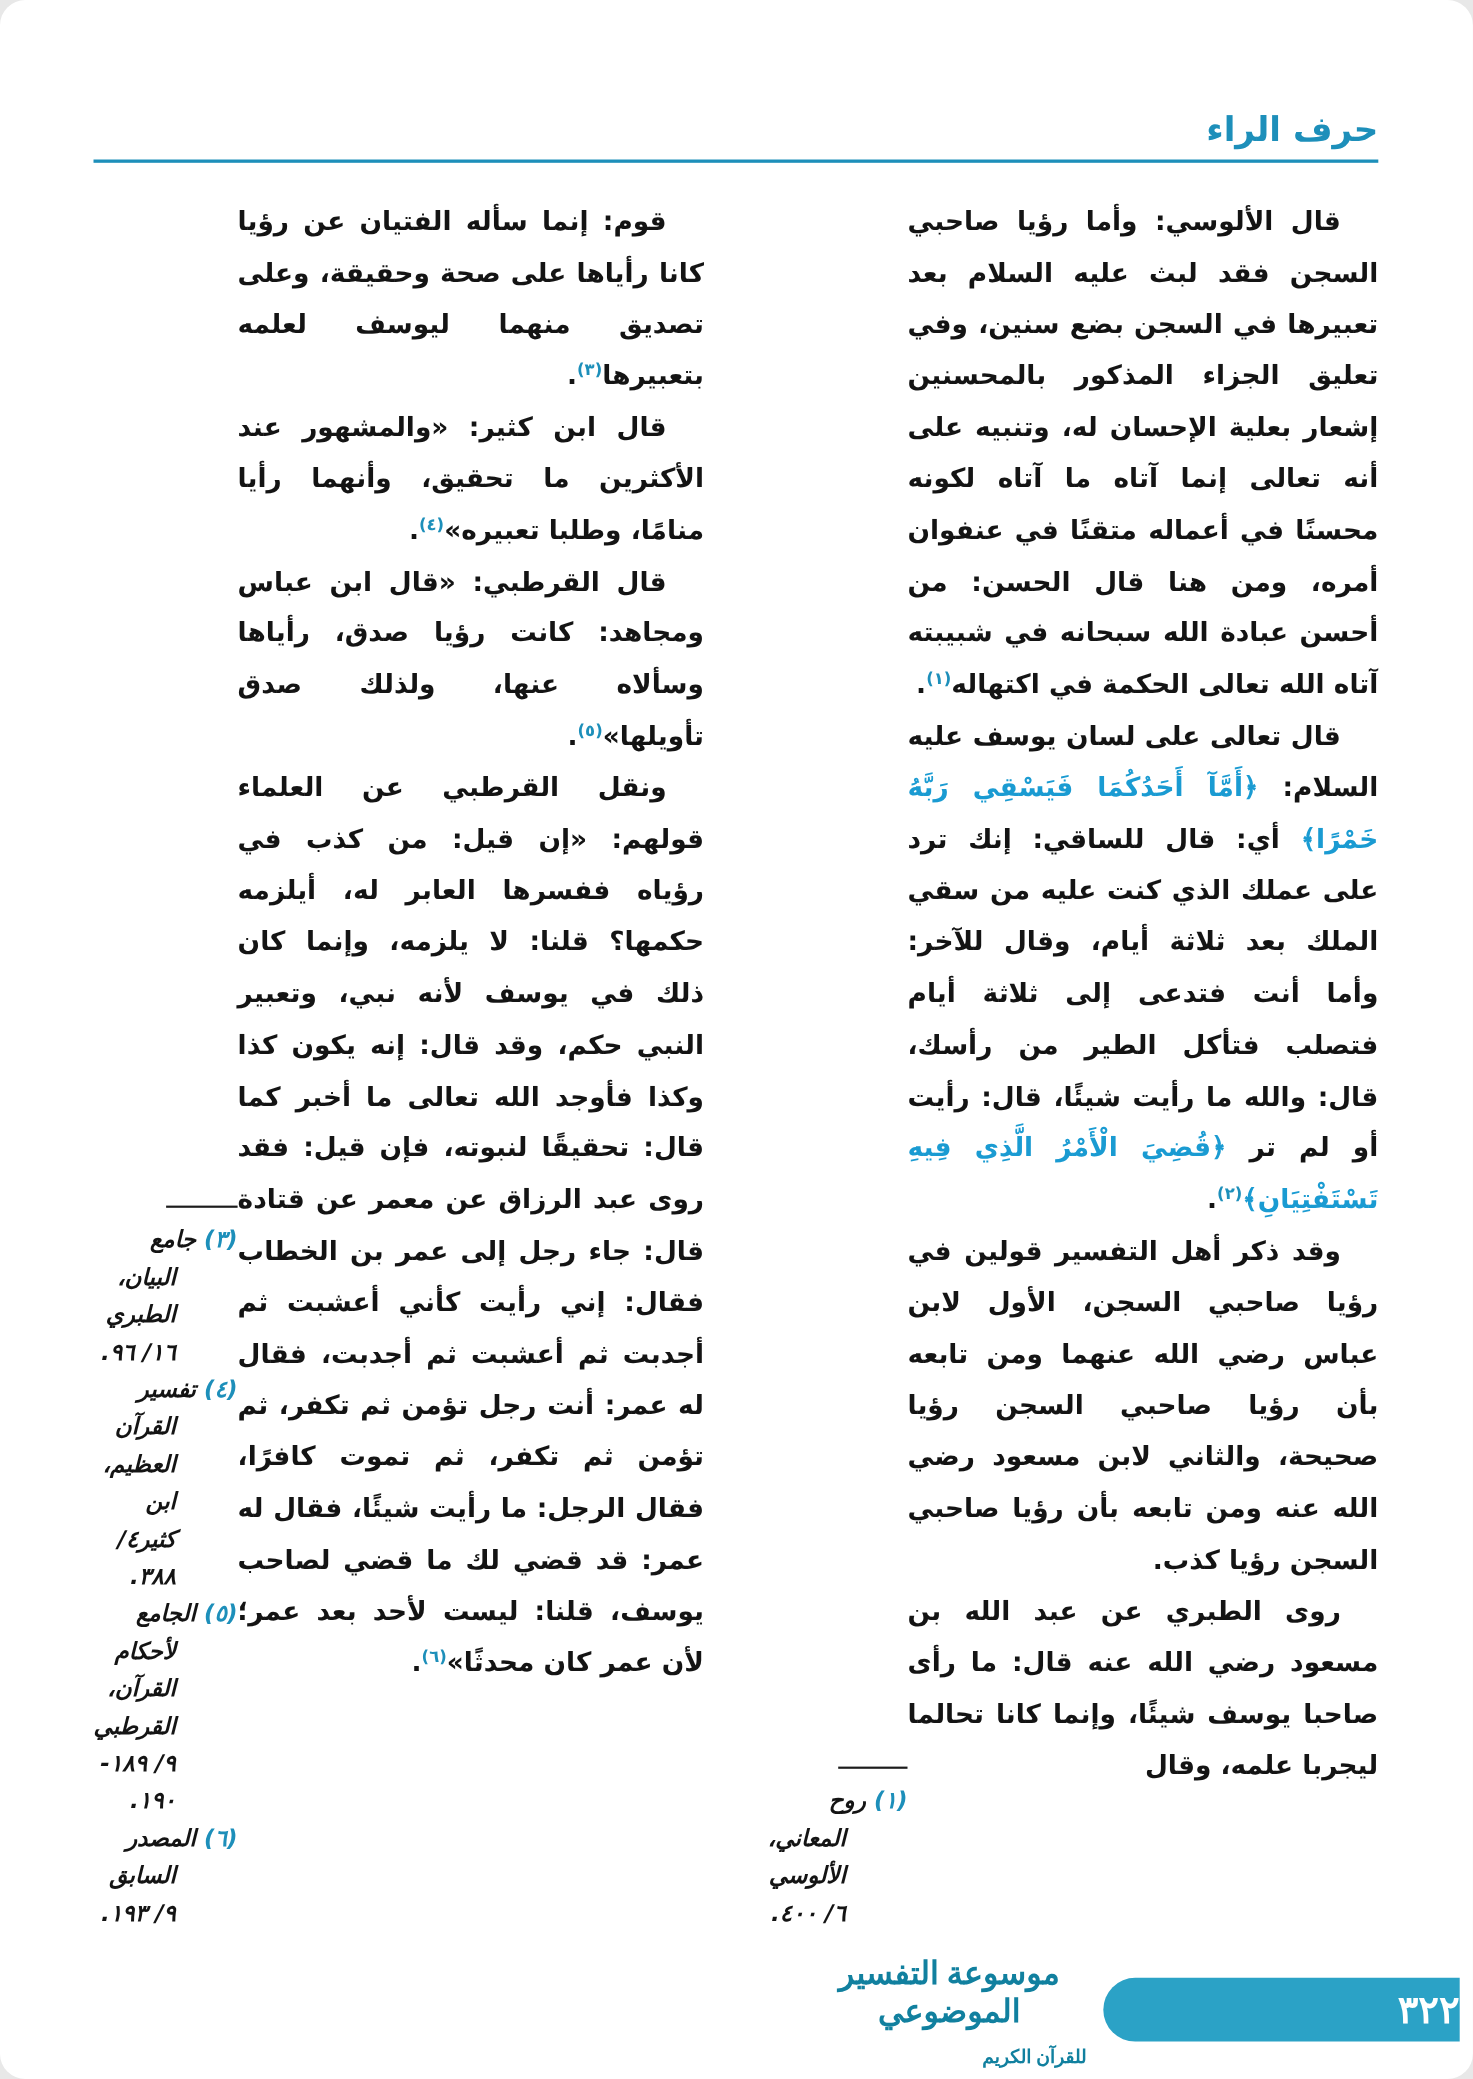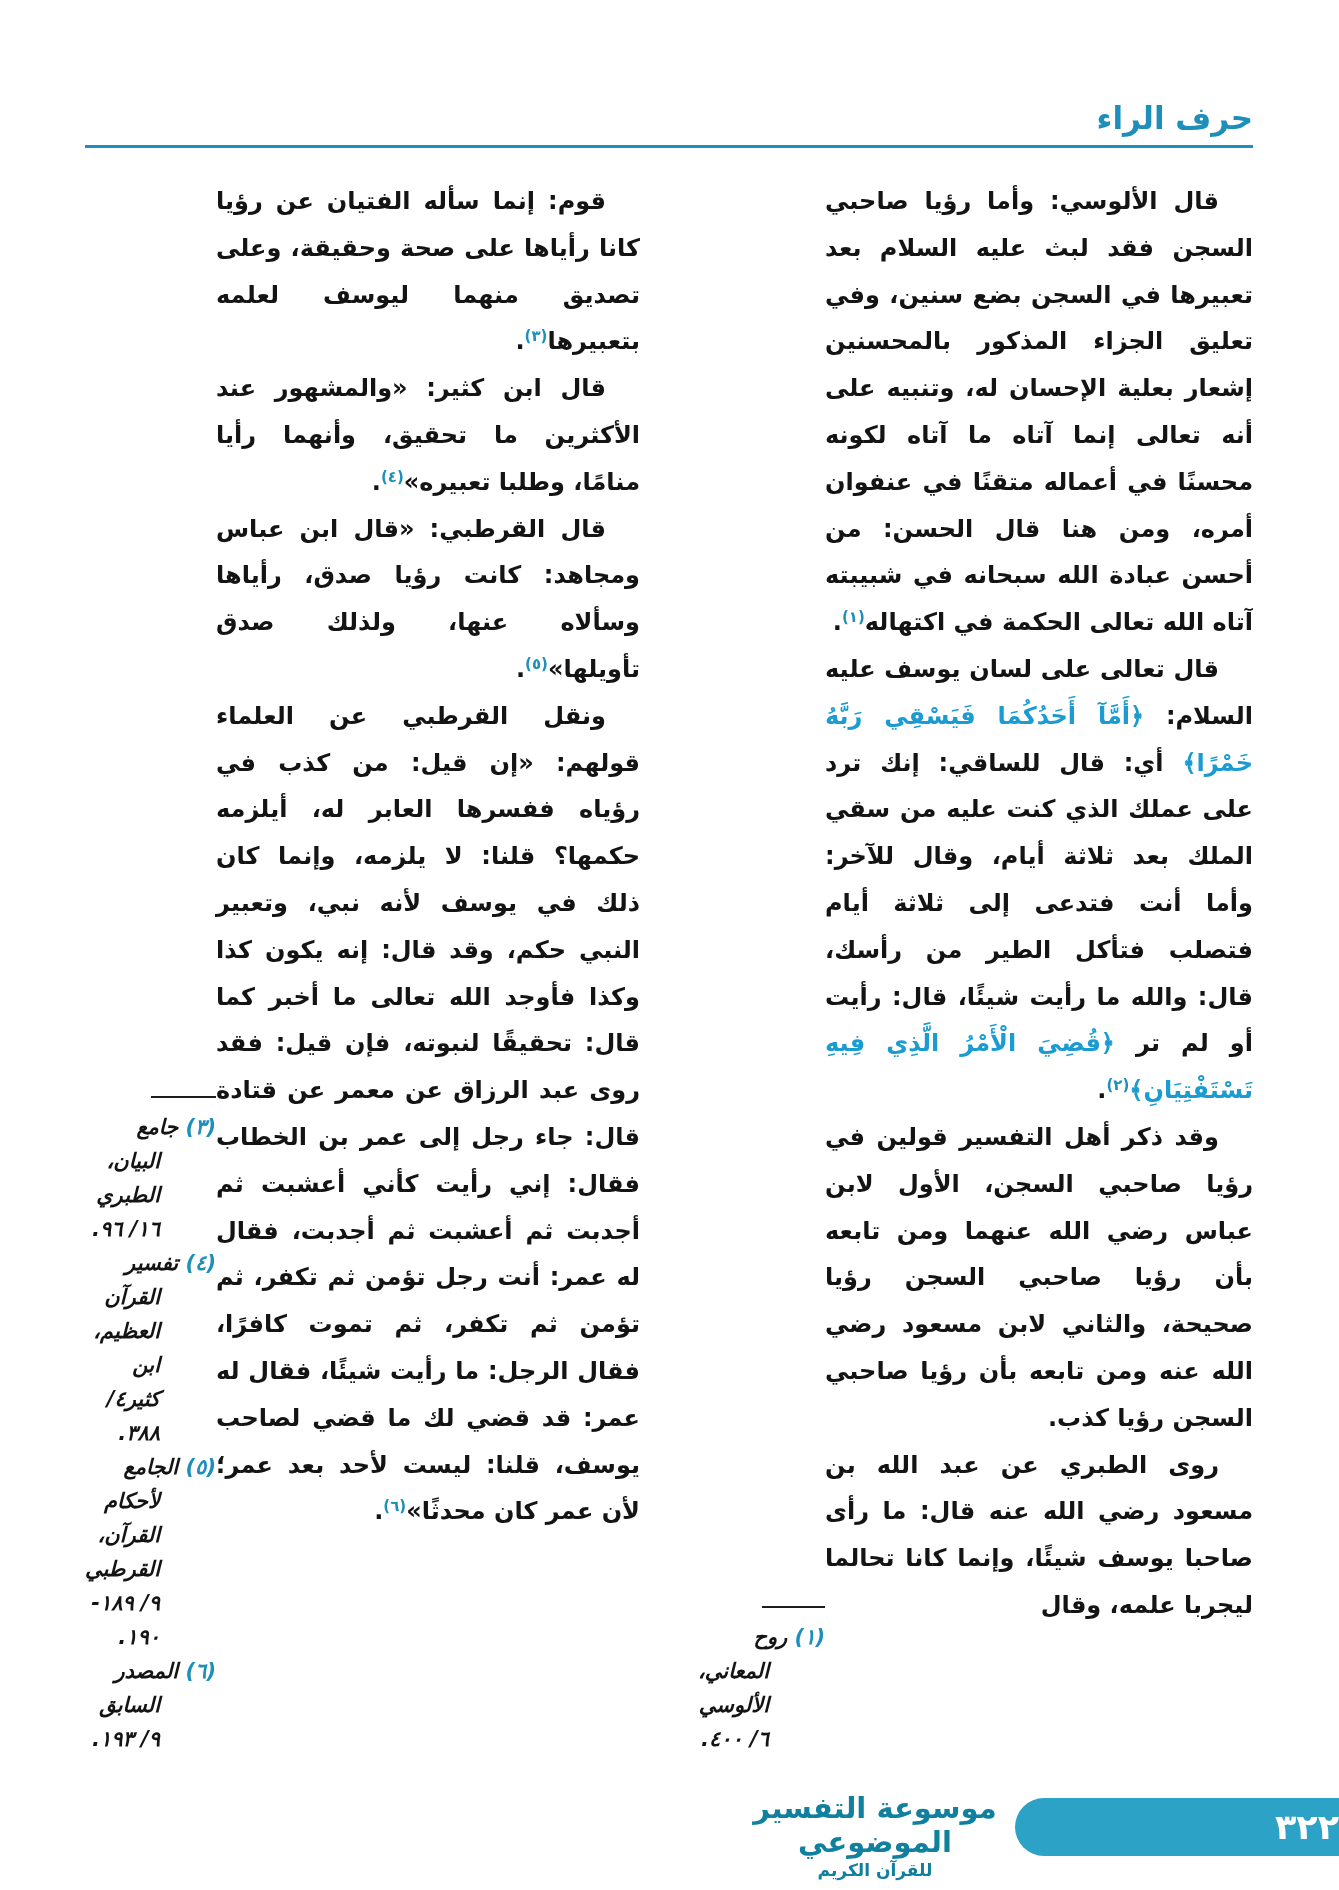--- a/index.html
+++ b/index.html
@@ -6,20 +6,21 @@
   html, body { margin: 0; padding: 0; background: #e8e8e8; }
   .page {
     position: relative;
     width: 1339px;
     height: 1890px;
     margin: 0 auto;
     background: #ffffff;
     direction: rtl;
     font-family: "DejaVu Sans", "Liberation Sans", sans-serif;
     overflow: hidden;
+    border-radius: 23px;
   }
   
   .header { position: absolute; top: 100px; right: 86px; left: 85px; }
   .header-title {
     text-align: right;
     color: var(--accent);
     font-size: 31px;
     font-weight: bold;
     letter-spacing: 1px;
   }
@@ -64,31 +65,31 @@
     font-size: 21px;
     font-weight: bold;
     line-height: 1.62;
     color: #141414;
     text-align: right;
     padding-right: 56px;
     text-indent: -56px;
   }
   .fn-num { color: var(--accent); }
   
-  .footer { position: absolute; left: 0; right: 0; bottom: 0; height: 120px; }
+  .footer { position: absolute; left: 0; right: 12px; bottom: 0; height: 120px; font-family: Liberation Serif, serif; }
   .logo {
     position: absolute;
     right: 339px;
     bottom: 10px;
     width: 250px;
     text-align: center;
     color: var(--logo);
   }
   .logo-line1 { font-size: 29px; font-weight: bold; line-height: 1.15; }
-  .logo-line2 { font-size: 17px; font-weight: bold; margin-top: 1px; }
+  .logo-line2 { font-size: 17px; font-weight: bold; margin-top: 13px; text-align: right; }
   .page-badge {
     position: absolute;
     right: 0;
     bottom: 34px;
     width: 324px;
     height: 58px;
     background: var(--footer_bar);
     border-radius: 30px 0 0 30px;
     display: flex;
     align-items: center;

